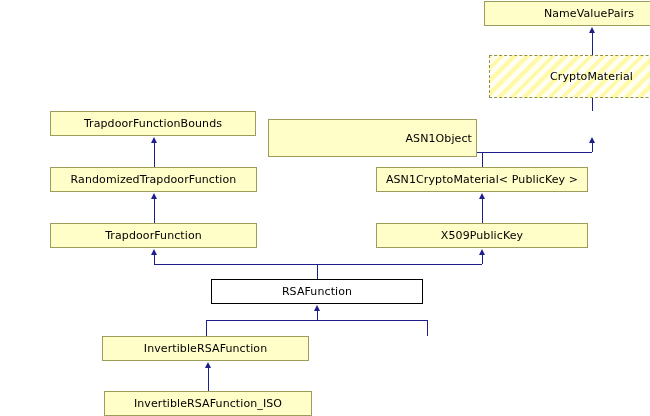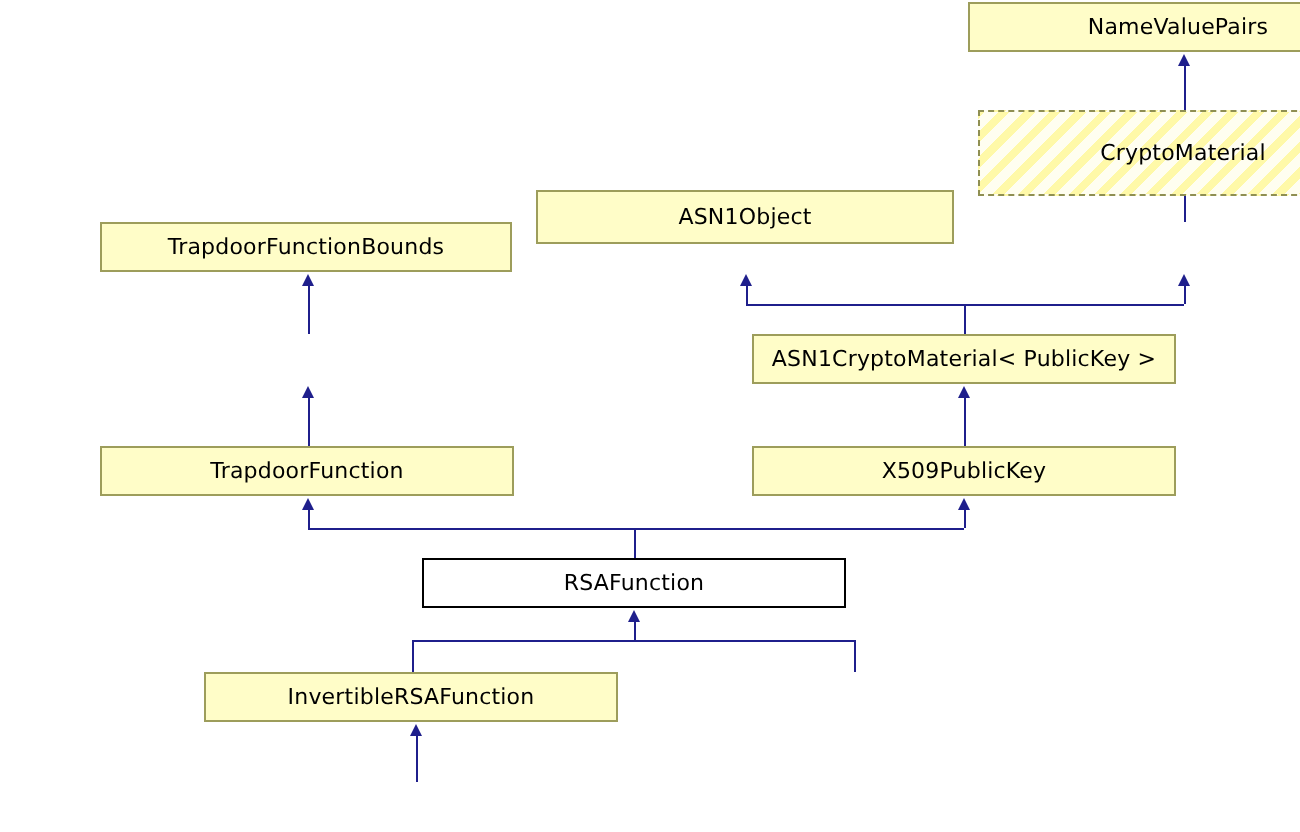--- a/index.html
+++ b/index.html
@@ -102,31 +102,37 @@
     <div class="edge v" style="left: 380px; top: 320px; height: 16px;"></div>
     <div class="node" title="NameValuePairs" style="left: 437px; top: 1px; width: 210px; height: 25px;">
       <span class="label">NameValuePairs</span>
     </div>
     <div class="node abstract" title="CryptoMaterial" style="left: 442px; top: 55px; width: 205px; height: 43px;">
       <span class="label">CryptoMaterial</span>
     </div>
     <div class="node" title="TrapdoorFunctionBounds" style="left: 3px; top: 111px; width: 206px; height: 25px;">
       <span class="label">TrapdoorFunctionBounds</span>
     </div>
-    <div class="node" title="ASN1Object" style="left: 221px; top: 95px; width: 209px; height: 27px;">
+    <div class="node" title="ASN1Object" style="left: 221px; top: 119px; width: 209px; height: 38px; justify-content: flex-end;">
       <span class="label">ASN1Object</span>
+    </div>
+    <div class="node" title="RandomizedTrapdoorFunction" style="left: 3px; top: 167px; width: 207px; height: 25px;">
+      <span class="label">RandomizedTrapdoorFunction</span>
     </div>
     <div class="node" title="ASN1CryptoMaterial&lt; PublicKey &gt;" style="left: 329px; top: 167px; width: 212px; height: 25px;">
       <span class="label">ASN1CryptoMaterial&lt; PublicKey &gt;</span>
     </div>
     <div class="node" title="TrapdoorFunction" style="left: 3px; top: 223px; width: 207px; height: 25px;">
       <span class="label">TrapdoorFunction</span>
     </div>
     <div class="node" title="X509PublicKey" style="left: 329px; top: 223px; width: 212px; height: 25px;">
       <span class="label">X509PublicKey</span>
     </div>
     <div class="node current" title="RSAFunction" style="left: 164px; top: 279px; width: 212px; height: 25px;">
       <span class="label">RSAFunction</span>
     </div>
     <div class="node" title="InvertibleRSAFunction" style="left: 55px; top: 336px; width: 207px; height: 25px;">
       <span class="label">InvertibleRSAFunction</span>
     </div>
+    <div class="node" title="InvertibleRSAFunction_ISO" style="left: 57px; top: 391px; width: 208px; height: 25px;">
+      <span class="label">InvertibleRSAFunction_ISO</span>
+    </div>
   </div>
 
 </body></html>

